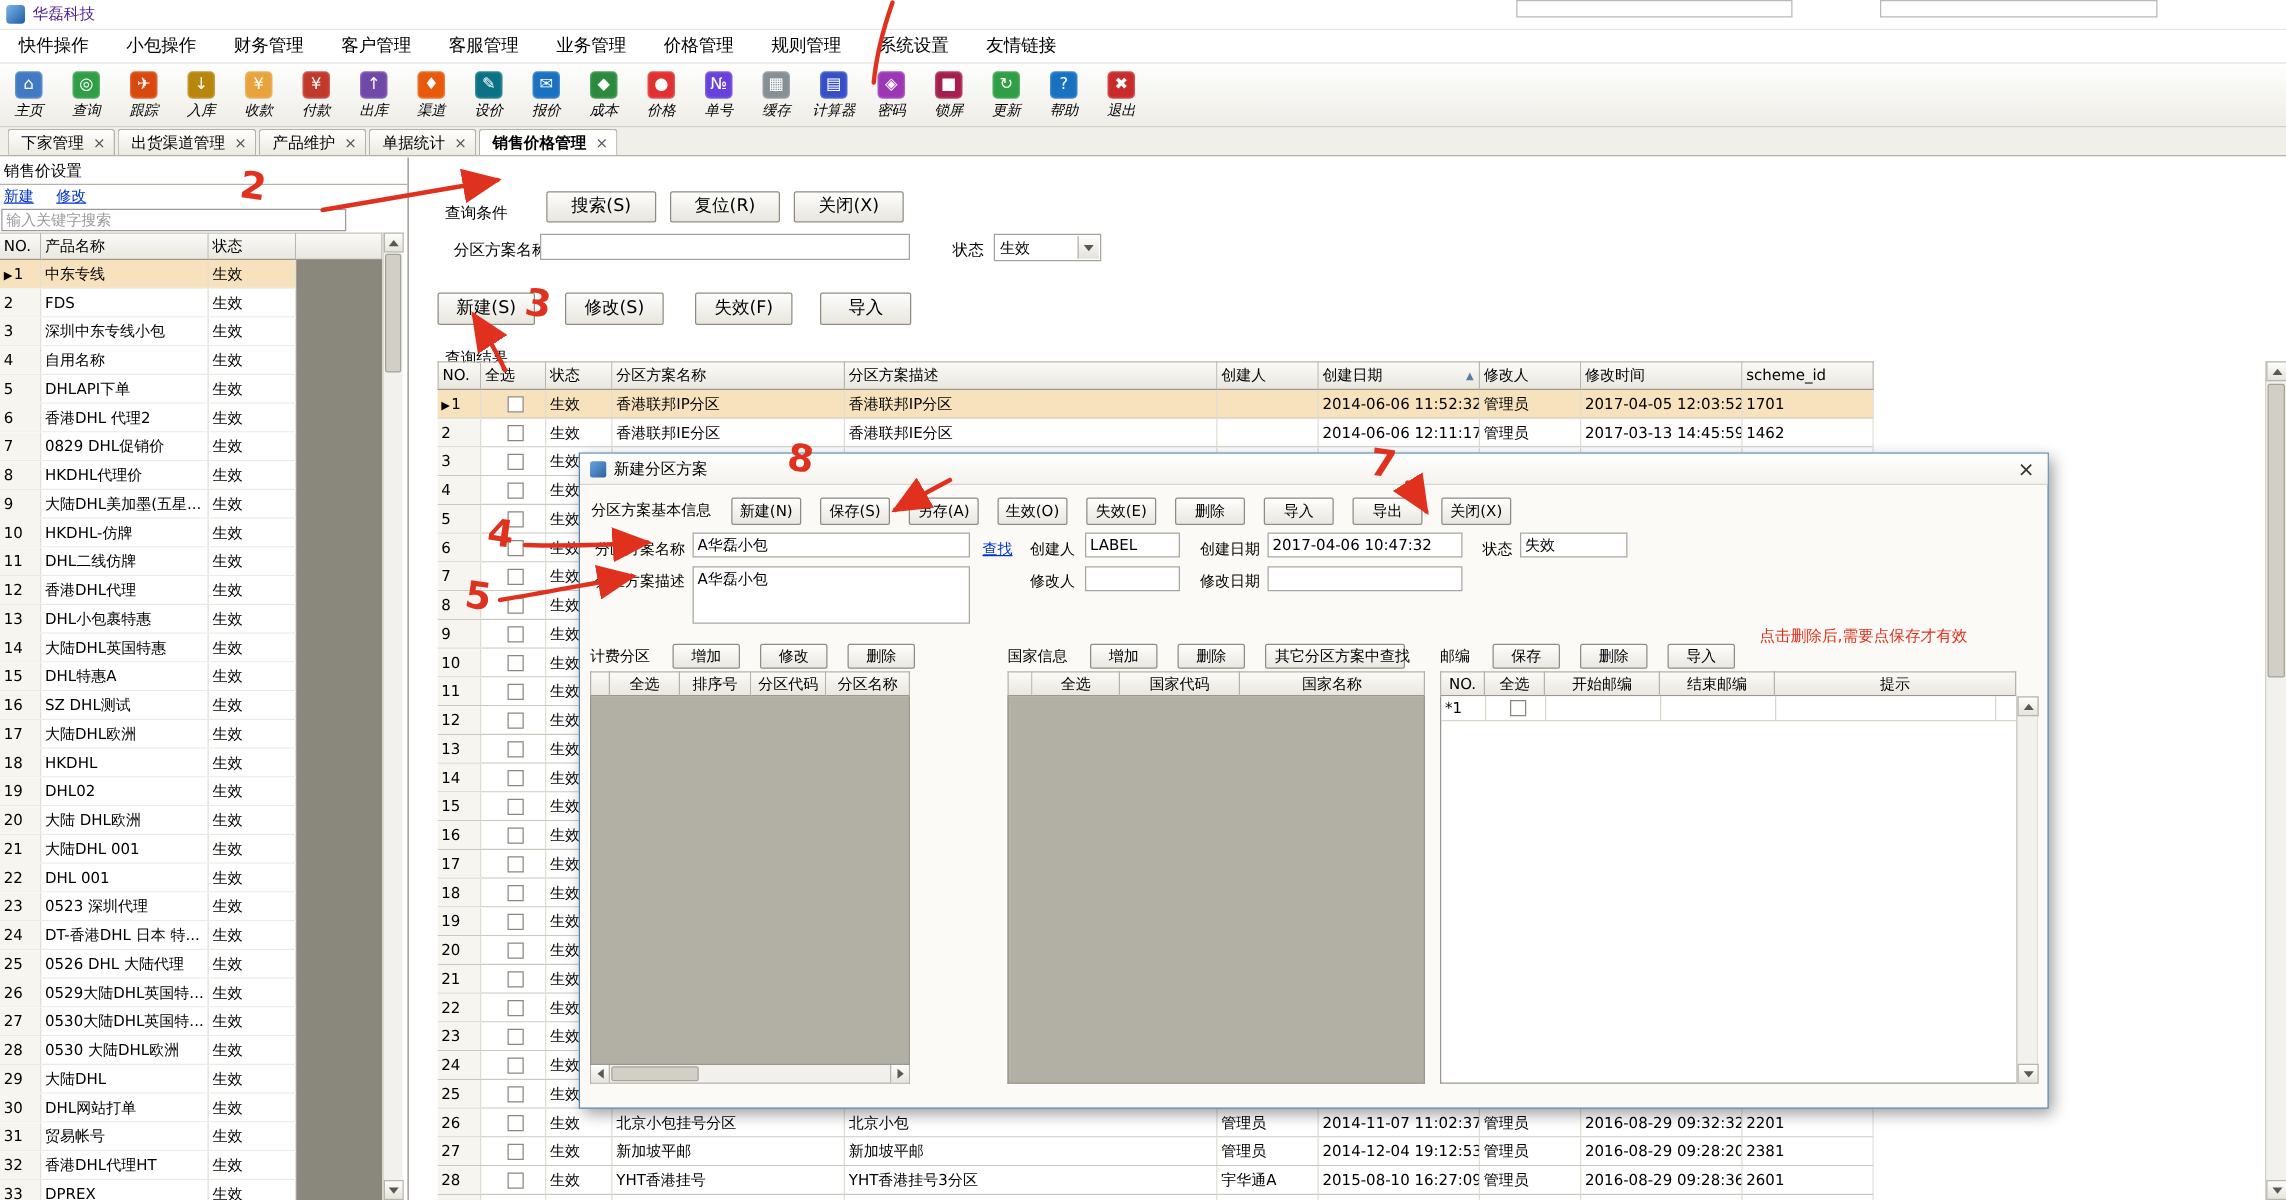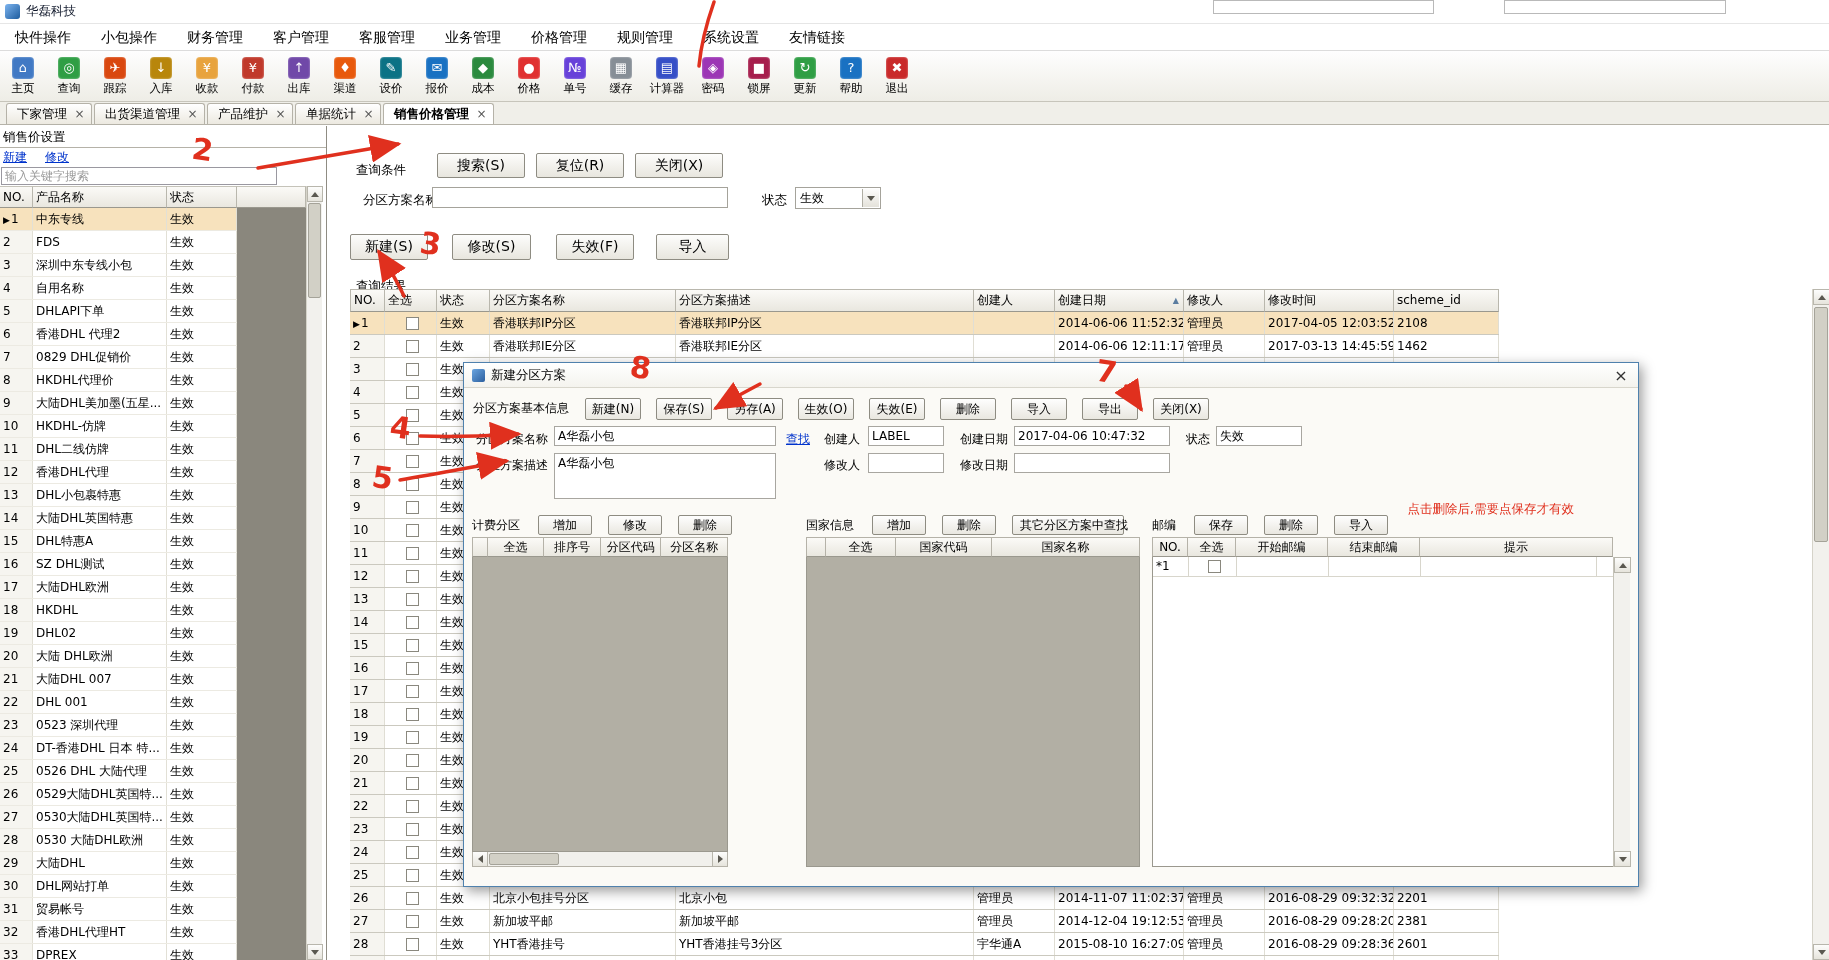--- a/index.html
+++ b/index.html
@@ -3,35 +3,35 @@
 <meta charset="utf-8">
 <style>
   * { box-sizing: border-box; margin: 0; padding: 0; }
   html,body { background:#888; }
   .screen{ position:relative; width:1829px; height:960px; background:#fff; overflow:hidden;
            font-family:"DejaVu Sans","Liberation Sans",sans-serif; font-size:12px; color:#000; }
 
   
   .titlebar{ height:24px; display:flex; align-items:center; padding-left:5px; background:#fff; border-bottom:1px solid #e6e6e6; }
   .app-icon{ width:15px; height:15px; border-radius:3px; background:linear-gradient(135deg,#7db4ef,#1d5c9e); margin-right:6px; }
-  .app-title{ font-size:12.5px; color:#0f172a; }
+  .app-title{ font-size:12.5px; color:#4c1d95; }
   .win-frag{ position:absolute; top:0; height:14px; background:#fff; border:1px solid #b9b9b9; }
   .frag1{ left:1213px; width:221px; }
   .frag2{ left:1504px; width:222px; }
 
   
   .menubar{ height:27px; display:flex; background:#fff; border-bottom:1px solid #dcdcdc; }
   .menu-item{ padding:0 15px; font-size:14px; line-height:26px; white-space:nowrap; cursor:default; }
 
   
   .toolbar{ height:51px; display:flex; align-items:stretch; background:linear-gradient(#fefefe,#eeede6); border-bottom:1px solid #c7c5bb; }
   .tb-btn{ width:46px; display:flex; flex-direction:column; align-items:center; justify-content:center; gap:2px; }
   .tb-icon{ width:22px; height:22px; border-radius:4px; color:#fff; font-size:13px; font-style:normal;
             display:flex; align-items:center; justify-content:center; box-shadow:inset 0 0 2px rgba(255,255,255,.6); }
-  .tb-label{ font-size:11.5px; white-space:nowrap; }
+  .tb-label{ font-size:11.5px; white-space:nowrap;font-style:italic; }
 
   
   .maintabs,.subtabs{ height:23px; background:#f0efe9; border-bottom:1px solid #b5b2a8; display:flex; align-items:flex-end; padding-left:6px; gap:2px; }
   .tab{ height:21px; display:flex; align-items:center; padding:0 5px 0 10px; background:linear-gradient(#ffffff,#ece9e0);
         border:1px solid #b5b2a8; border-bottom:none; border-radius:3px 3px 0 0; font-size:12.5px; white-space:nowrap; cursor:default; }
   .tab.active{ background:#fff; font-weight:bold; }
   .tab-close{ margin-left:6px; width:13px; text-align:center; color:#555; font-size:12px; font-weight:normal; }
   .tab-close::before{ content:'×'; }
 
   
@@ -429,21 +429,21 @@
         </div>
 
         <div class="lp-row">
           <span class="cell c-no">20</span>
           <span class="cell c-name">大陆 DHL欧洲</span>
           <span class="cell c-status">生效</span>
         </div>
 
         <div class="lp-row">
           <span class="cell c-no">21</span>
-          <span class="cell c-name">大陆DHL 007</span>
+          <span class="cell c-name">大陆DHL 001</span>
           <span class="cell c-status">生效</span>
         </div>
 
         <div class="lp-row">
           <span class="cell c-no">22</span>
           <span class="cell c-name">DHL 001</span>
           <span class="cell c-status">生效</span>
         </div>
 
         <div class="lp-row">
@@ -570,21 +570,21 @@
           <span class="cell rc-sel">
             <span class="checkbox"></span>
           </span>
           <span class="cell rc-status">生效</span>
           <span class="cell rc-name">香港联邦IP分区</span>
           <span class="cell rc-desc">香港联邦IP分区</span>
           <span class="cell rc-creator"></span>
           <span class="cell rc-cdate">2014-06-06 11:52:32</span>
           <span class="cell rc-modifier">管理员</span>
           <span class="cell rc-mdate">2017-04-05 12:03:52</span>
-          <span class="cell rc-sid">2108</span>
+          <span class="cell rc-sid">1701</span>
         </div>
 
         <div class="rg-row">
           <span class="cell rc-no">2</span>
           <span class="cell rc-sel">
             <span class="checkbox"></span>
           </span>
           <span class="cell rc-status">生效</span>
           <span class="cell rc-name">香港联邦IE分区</span>
           <span class="cell rc-desc">香港联邦IE分区</span>

